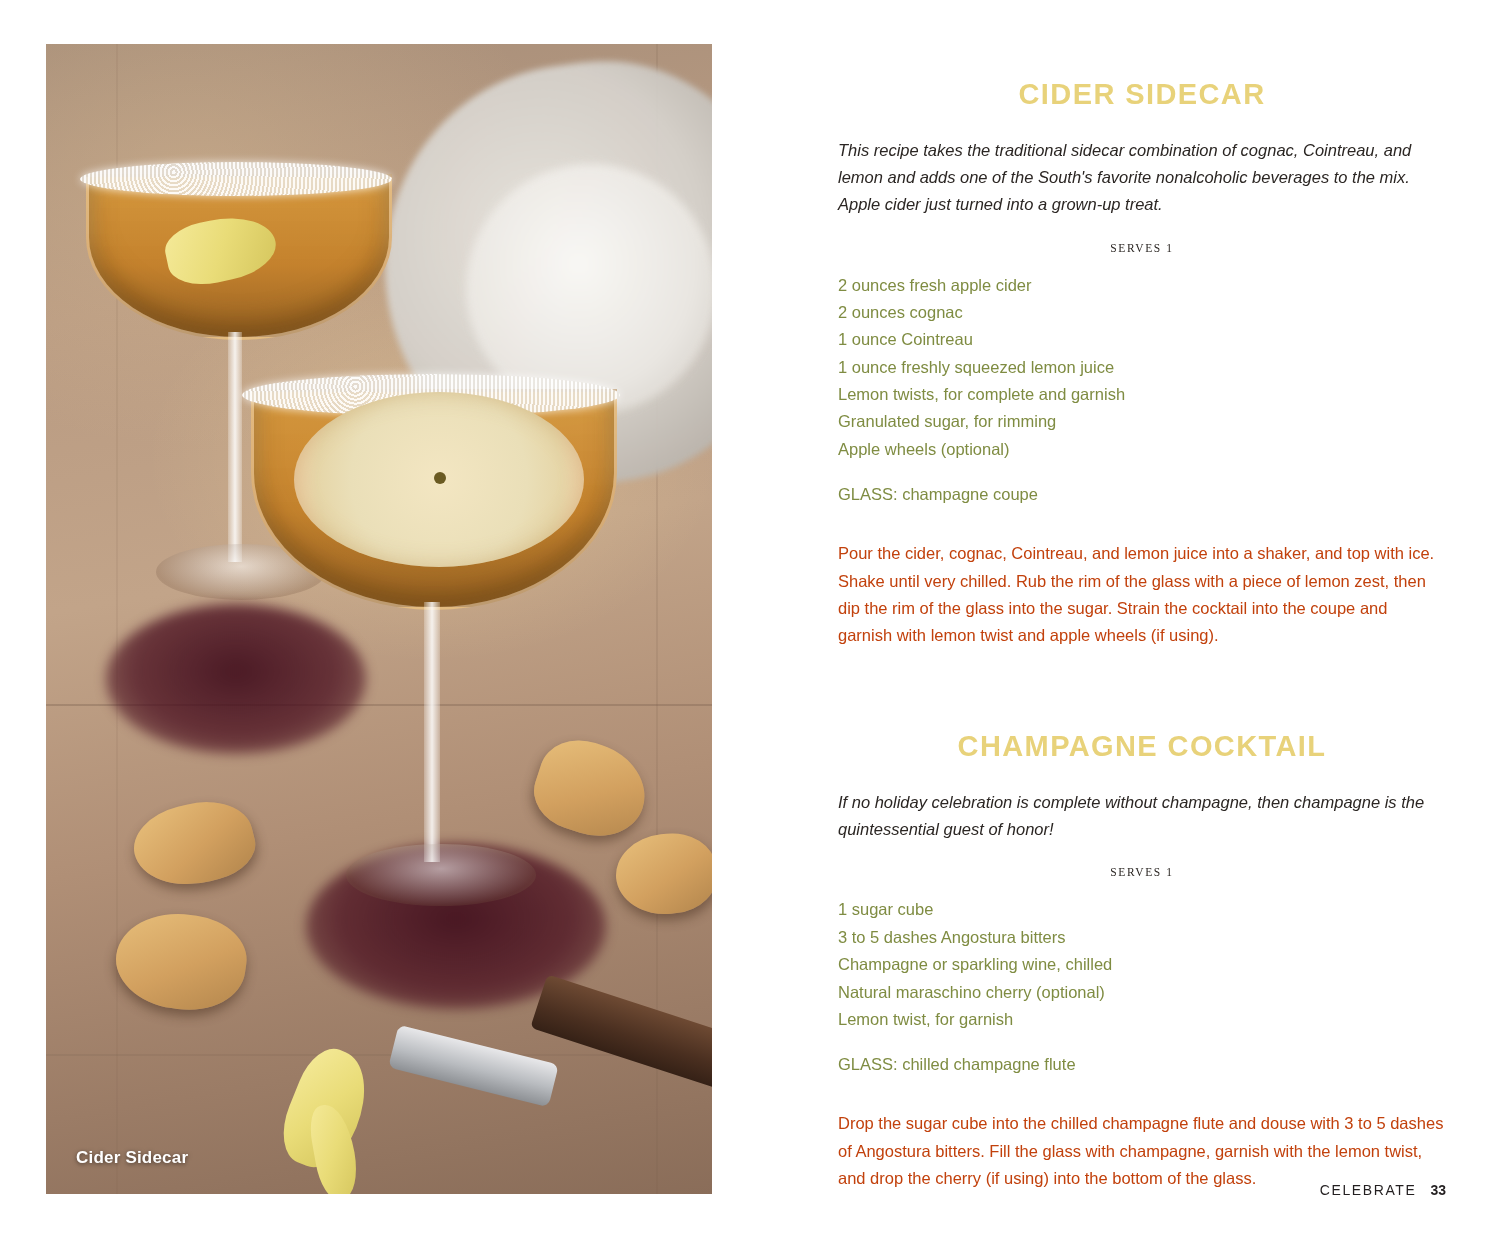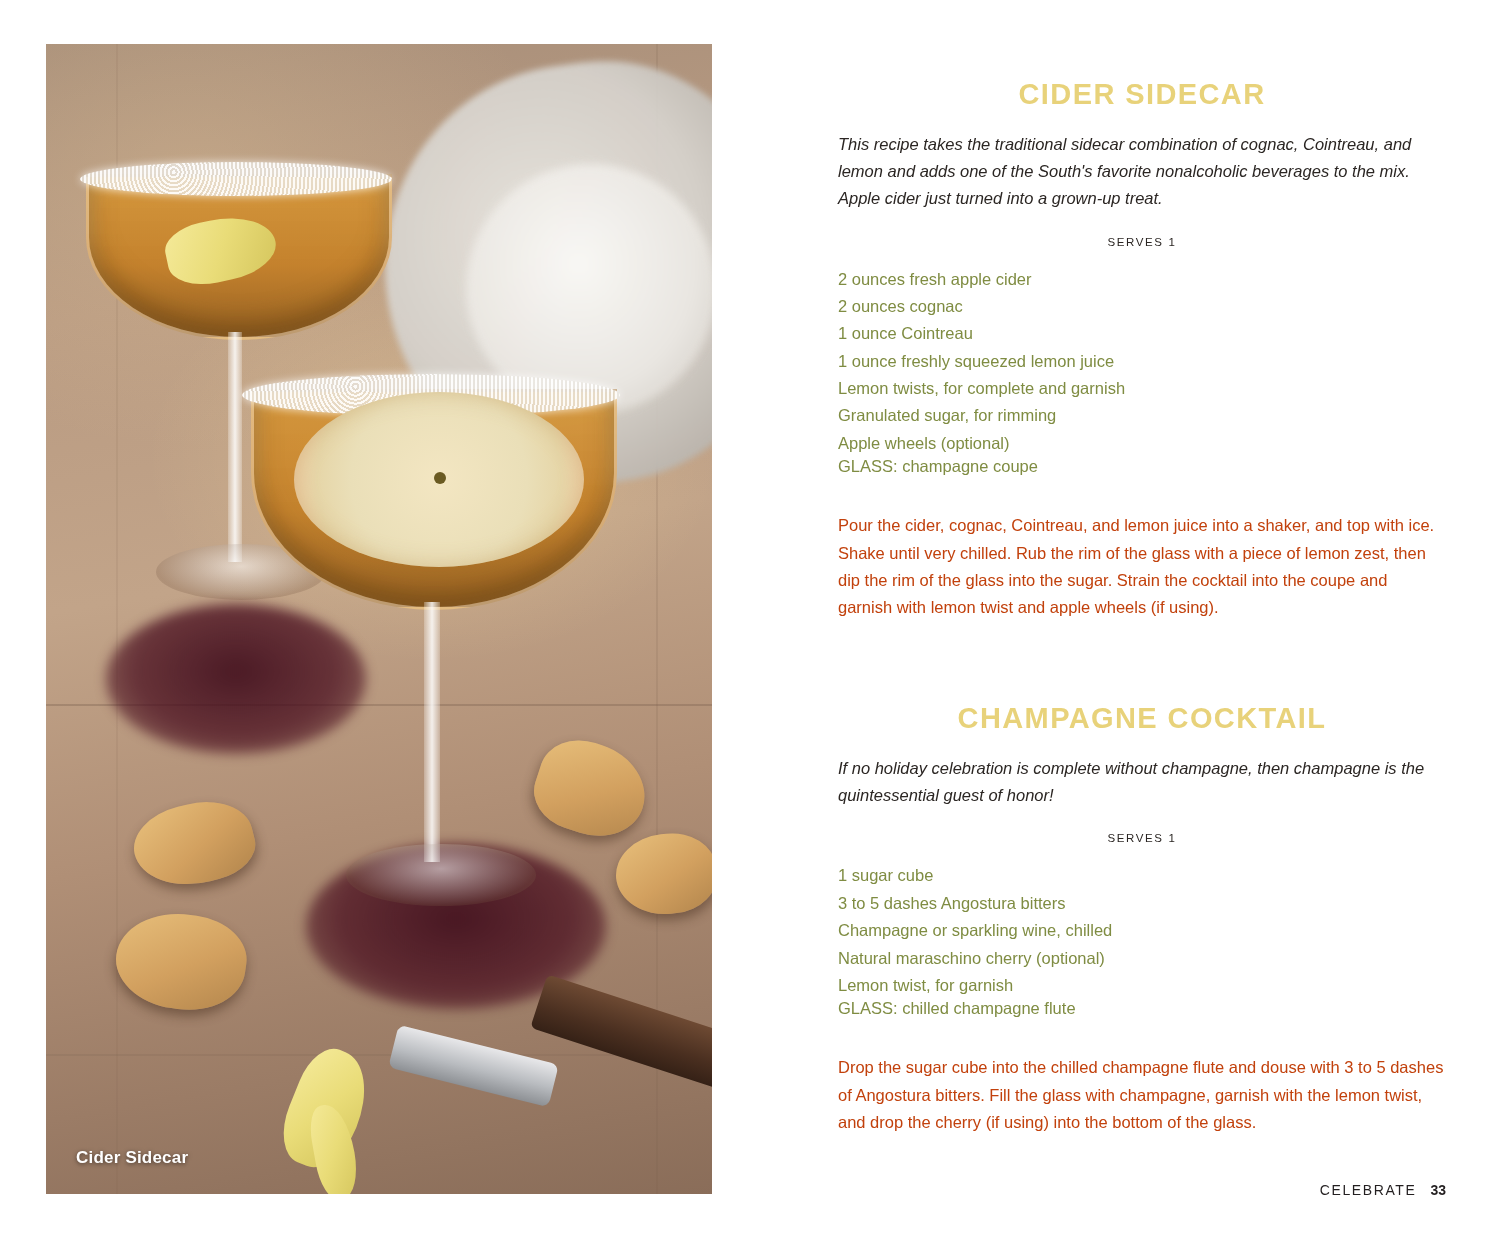--- a/index.html
+++ b/index.html
@@ -172,37 +172,39 @@
     line-height: 1.15;
   }
   .recipe-title.second {
     margin-top: 80px;
   }
   .intro {
     font-style: italic;
     font-size: 16.5px;
     line-height: 1.62;
     color: #2b2623;
-    margin-top: 20px;
+    margin-top: 26px;
   }
   .serves {
     text-align: center;
     font-size: 11.5px;
     letter-spacing: 1.6px;
     color: #2b2623;
     margin-top: 24px;
+    font-family: Liberation Serif, serif;
   }
   .ingredients {
     margin-top: 18px;
     color: #7f8c42;
     font-size: 16.5px;
     line-height: 1.66;
   }
   .ingredients div { white-space: nowrap; }
   .glass-line {
+    margin-top: 22px;
     color: #7f8c42;
     font-size: 16.5px;
   }
   .instructions {
     margin-top: 36px;
     font-size: 16.5px;
     line-height: 1.66;
     color: #c2410c;
   }
   .footer {

